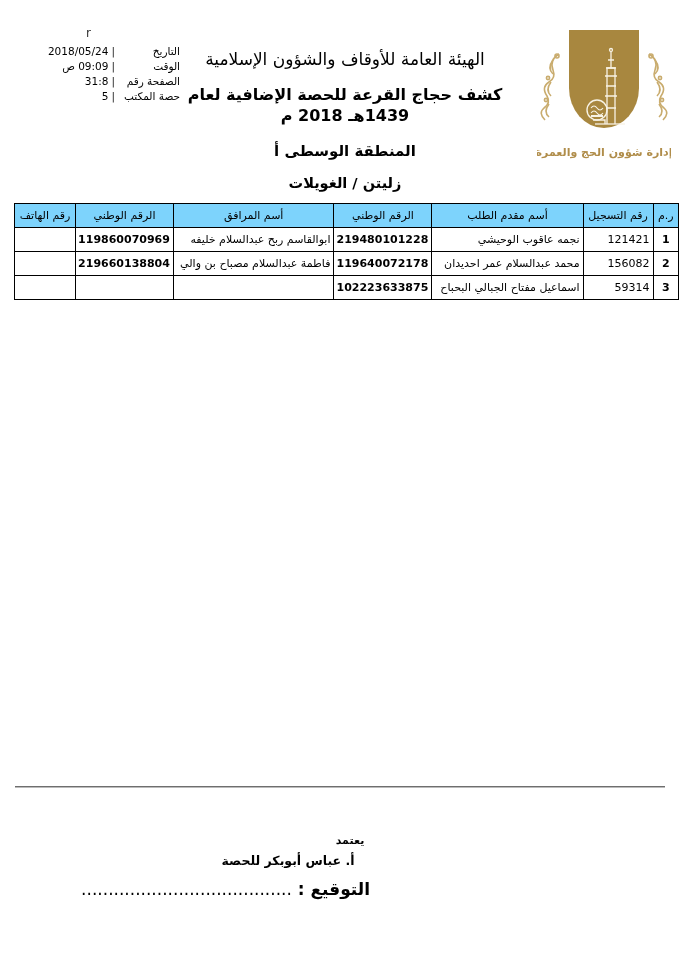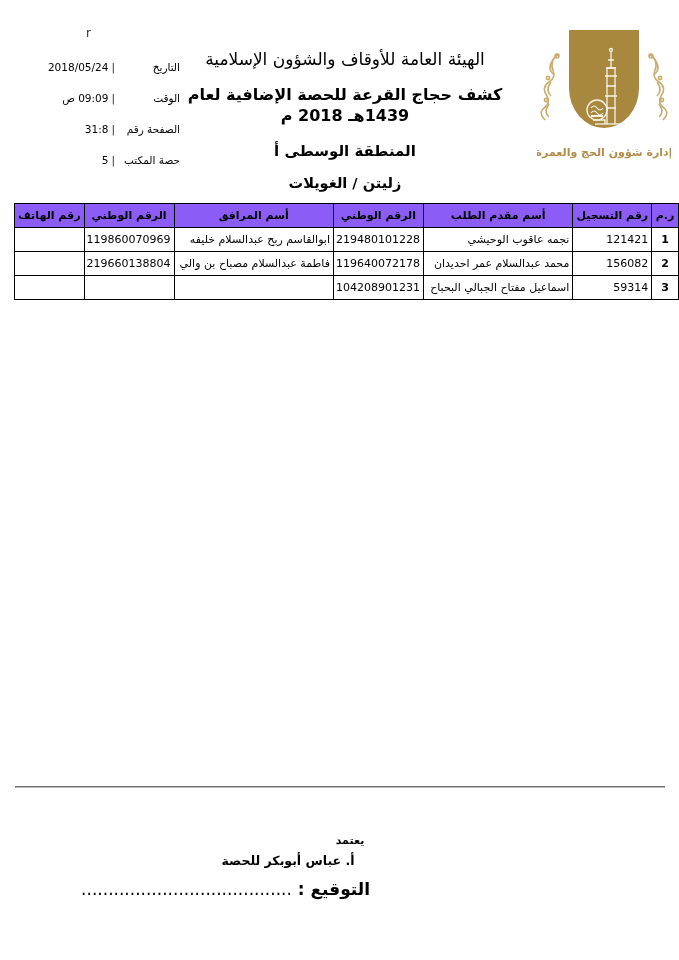--- a/index.html
+++ b/index.html
@@ -10,21 +10,21 @@
     color:#000;
     overflow:hidden;
   }
 
   
   .stray { position:absolute; top:26px; left:86px; font-size:12px; color:#333; }
 
   
   .meta-block { position:absolute; top:44px; left:12px; width:168px; }
   .meta-row { display:flex; direction:rtl; align-items:baseline; font-size:10.5px; line-height:15px; }
-  .meta-label { width:62px; white-space:nowrap;margin-top:16px; }
+  .meta-label { width:62px; white-space:nowrap; }
   .meta-sep { padding:0 3px; color:#222; }
   .meta-value { flex:1; text-align:right; white-space:nowrap; direction:rtl; unicode-bidi:plaintext; }
 
   
   .title-block { position:absolute; top:48px; left:160px; width:370px; text-align:center; direction:rtl; }
   .org-title { font-size:17px; font-weight:normal; line-height:22px; margin-bottom:14px; }
   .doc-title { font-size:16px; font-weight:bold; line-height:21px; }
   .region-title { font-size:15px; font-weight:bold; margin-top:16px; }
   .office-title { font-size:14.5px; font-weight:bold; margin-top:15px; }
 
@@ -34,30 +34,30 @@
   
   .list-table { position:absolute; top:203px; left:14px; border-collapse:collapse; direction:rtl; table-layout:fixed; }
   .list-table th, .list-table td {
     border:1px solid #000;
     height:24px;
     font-size:11px;
     padding:1px 3px;
     overflow:hidden;
     white-space:nowrap;
   }
-  .list-table th { background:#8b5cf6; font-weight:bold; text-align:center; }
+  .list-table th { background:#7dd3fc; font-weight:normal; text-align:center; }
   .col-serial  { width:32px; }
   .col-reg     { width:53px; }
   .col-name    { width:163px; }
   .col-nid1    { width:76px; }
   .col-comp    { width:168px; }
   .col-nid2    { width:87px; }
   .col-phone   { width:69px; }
   td.c-serial { text-align:center; font-weight:bold; }
-  td.c-num { text-align:left; direction:ltr; font-weight:normal; padding-left:2px; }
+  td.c-num { text-align:left; direction:ltr; font-weight:bold; padding-left:2px; }
   td.c-reg { text-align:right; direction:ltr; font-weight:normal; padding-left:24px; }
   td.c-name { text-align:right; font-weight:normal; }
 
   
   .divider { position:absolute; top:786px; left:15px; width:650px; height:2px; background:#6e6e6e; border-bottom:1px solid #bbb; }
   .approve-label { position:absolute; top:834px; left:300px; width:100px; text-align:center; font-size:11px; font-weight:bold; direction:rtl; }
   .approver-name { position:absolute; top:853px; left:188px; width:200px; text-align:center; font-size:12.5px; font-weight:bold; direction:rtl; }
   .signature-line { position:absolute; top:879px; left:150px; width:220px; direction:rtl; text-align:left; font-size:17px; font-weight:bold; white-space:nowrap; }
   .signature-line .dots { font-weight:normal; letter-spacing:0.5px; }
 </style>
@@ -174,21 +174,21 @@
       <td class="c-name">محمد عبدالسلام عمر احديدان</td>
       <td class="c-num">119640072178</td>
       <td class="c-name">فاطمة عبدالسلام مصباح بن والي</td>
       <td class="c-num">219660138804</td>
       <td class="c-num"></td>
     </tr>
     <tr>
       <td class="c-serial">3</td>
       <td class="c-reg">59314</td>
       <td class="c-name">اسماعيل مفتاح الجبالي البحباح</td>
-      <td class="c-num">104208901231</td>
+      <td class="c-num">102223633875</td>
       <td class="c-name"></td>
       <td class="c-num"></td>
       <td class="c-num"></td>
     </tr>
   </tbody>
 </table>
 
 <div class="divider"></div>
 <div class="approve-label">يعتمد</div>
 <div class="approver-name">أ. عباس أبوبكر للحصة</div>

